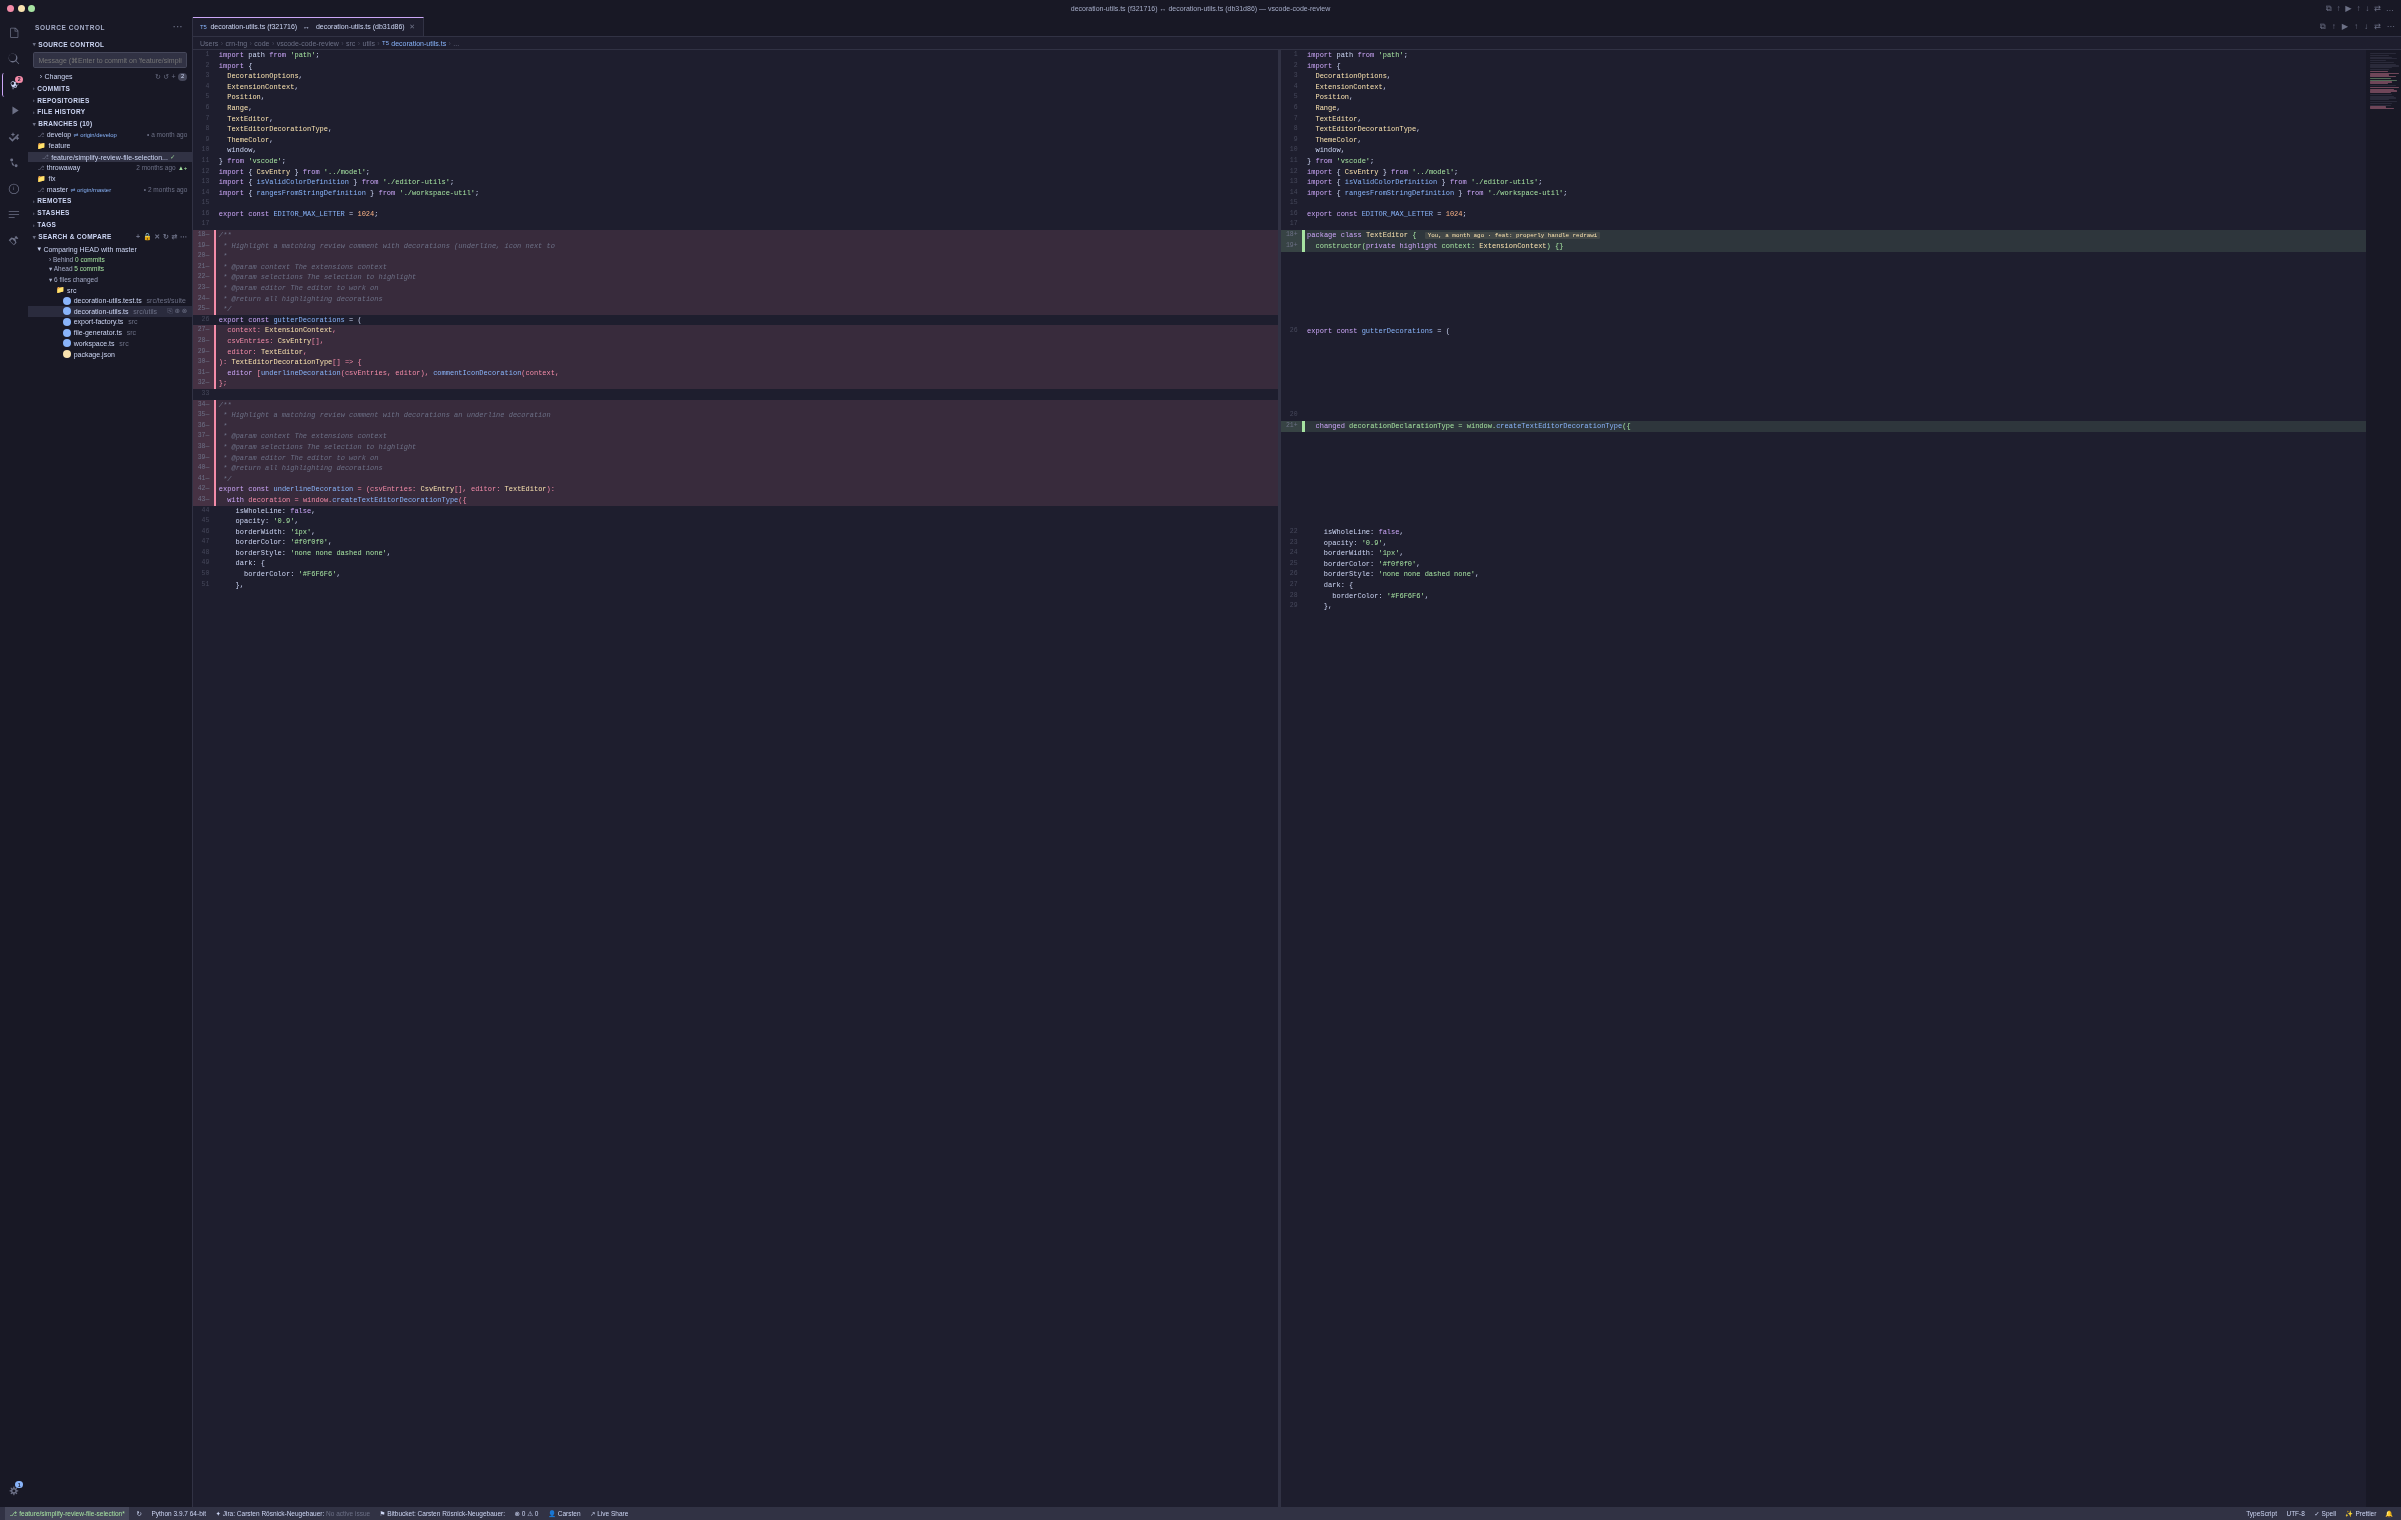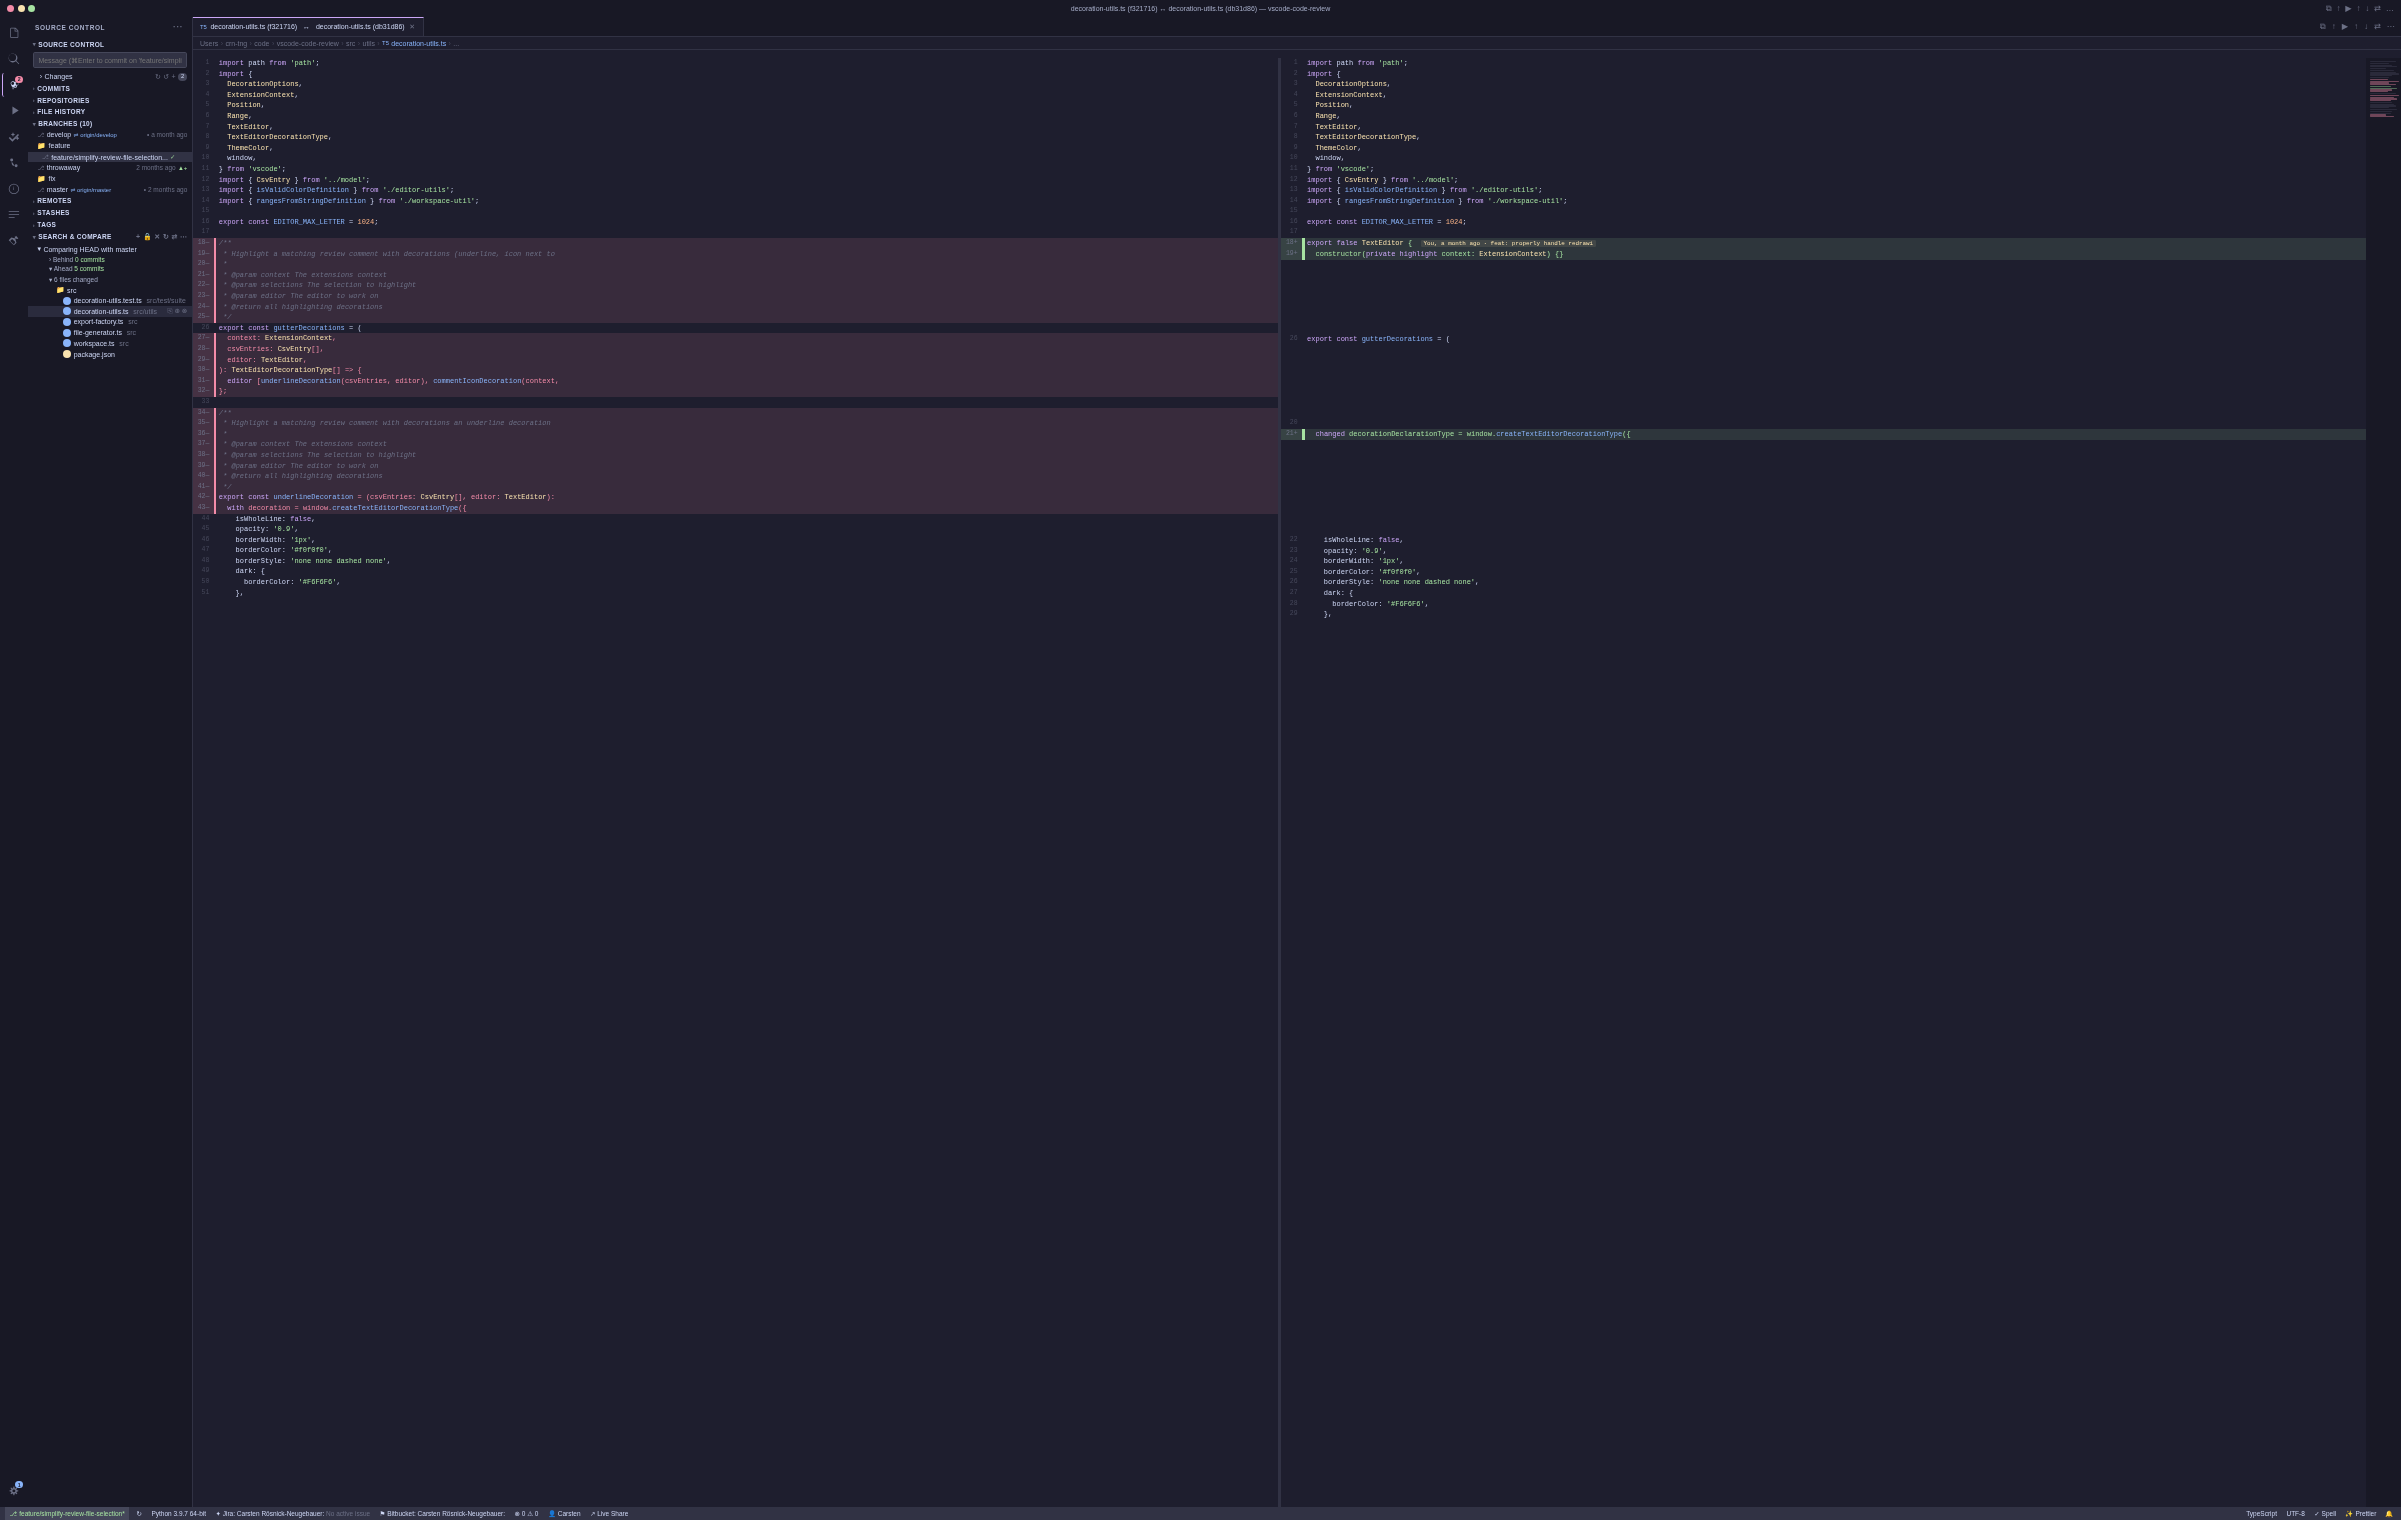--- a/index.html
+++ b/index.html
@@ -325,21 +325,20 @@
     }
     .breadcrumb-sep { color: #45475a; }
     .breadcrumb-item { cursor: pointer; }
     .breadcrumb-current { color: #89b4fa; }
 
     
     .diff-container {
       display: flex;
       flex: 1;
       overflow: hidden;
-      margin-top: 8px;
     }
     .diff-pane {
       flex: 1;
       overflow: auto;
       position: relative;
     }
     .diff-pane::-webkit-scrollbar { width: 4.7px; height: 4.7px; }
     .diff-pane::-webkit-scrollbar-thumb { background: #45475a; }
     .diff-divider {
       width: 3.5px;
@@ -1113,21 +1112,21 @@
           </div>
           <div class="code-line">
             <span class="line-num">17</span>
             <div class="gutter-change"></div>
             <span class="line-content"> </span>
           </div>
 
           <div class="code-line line-add">
             <span class="line-num">18+</span>
             <div class="gutter-change gutter-add"></div>
-            <span class="line-content"><span class="kw">export false</span> <span class="cls">TextEditor</span> { <span class="inline-git-info">You, a month ago · feat: properly handle redrawi</span></span>
+            <span class="line-content"><span class="kw">package class</span> <span class="cls">TextEditor</span> { <span class="inline-git-info">You, a month ago · feat: properly handle redrawi</span></span>
           </div>
           <div class="code-line line-add">
             <span class="line-num">19+</span>
             <div class="gutter-change gutter-add"></div>
             <span class="line-content">  constructor(<span class="kw">private highlight</span> context: <span class="cls">ExtensionContext</span>) {}</span>
           </div>
           <div class="code-line">
             <span class="line-num"> </span>
             <div class="gutter-change"></div>
             <span class="line-content"> </span>

